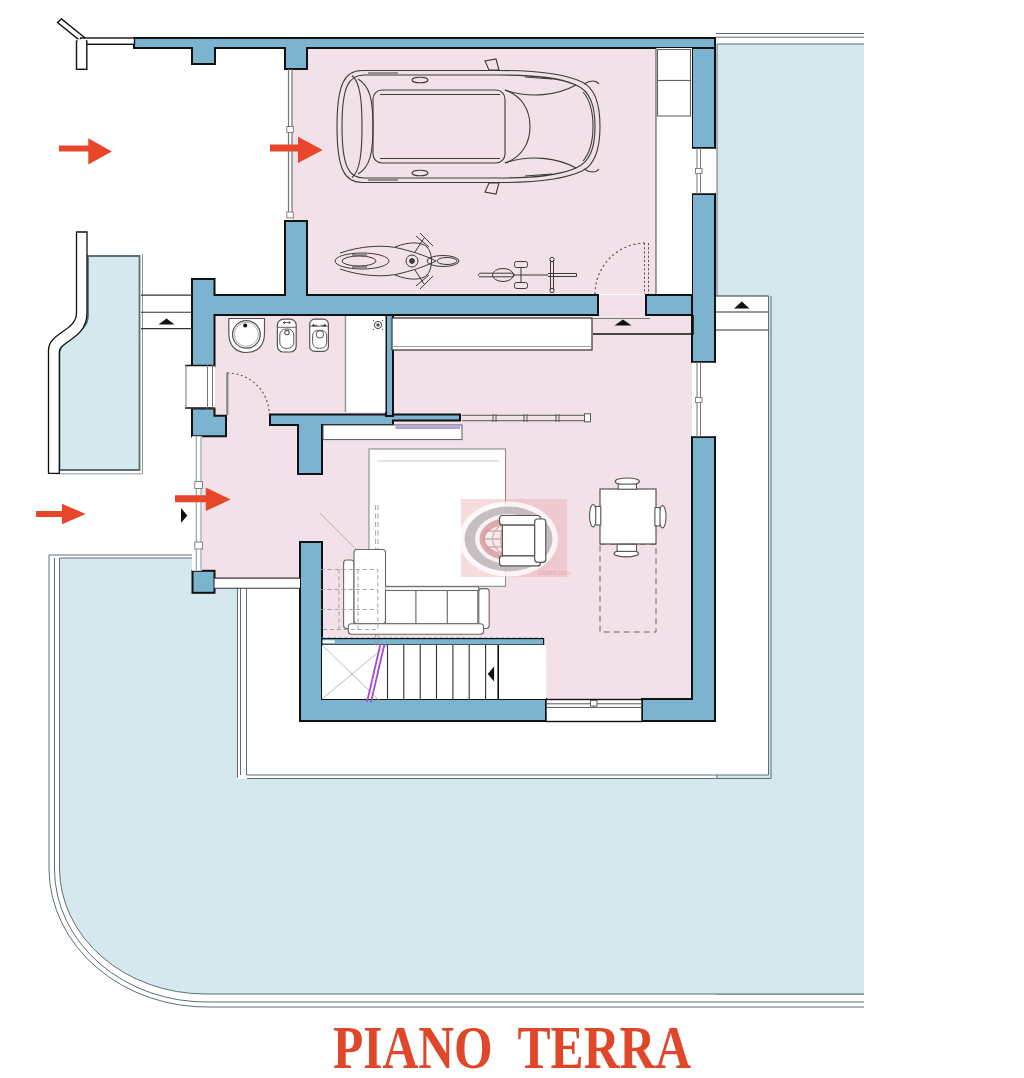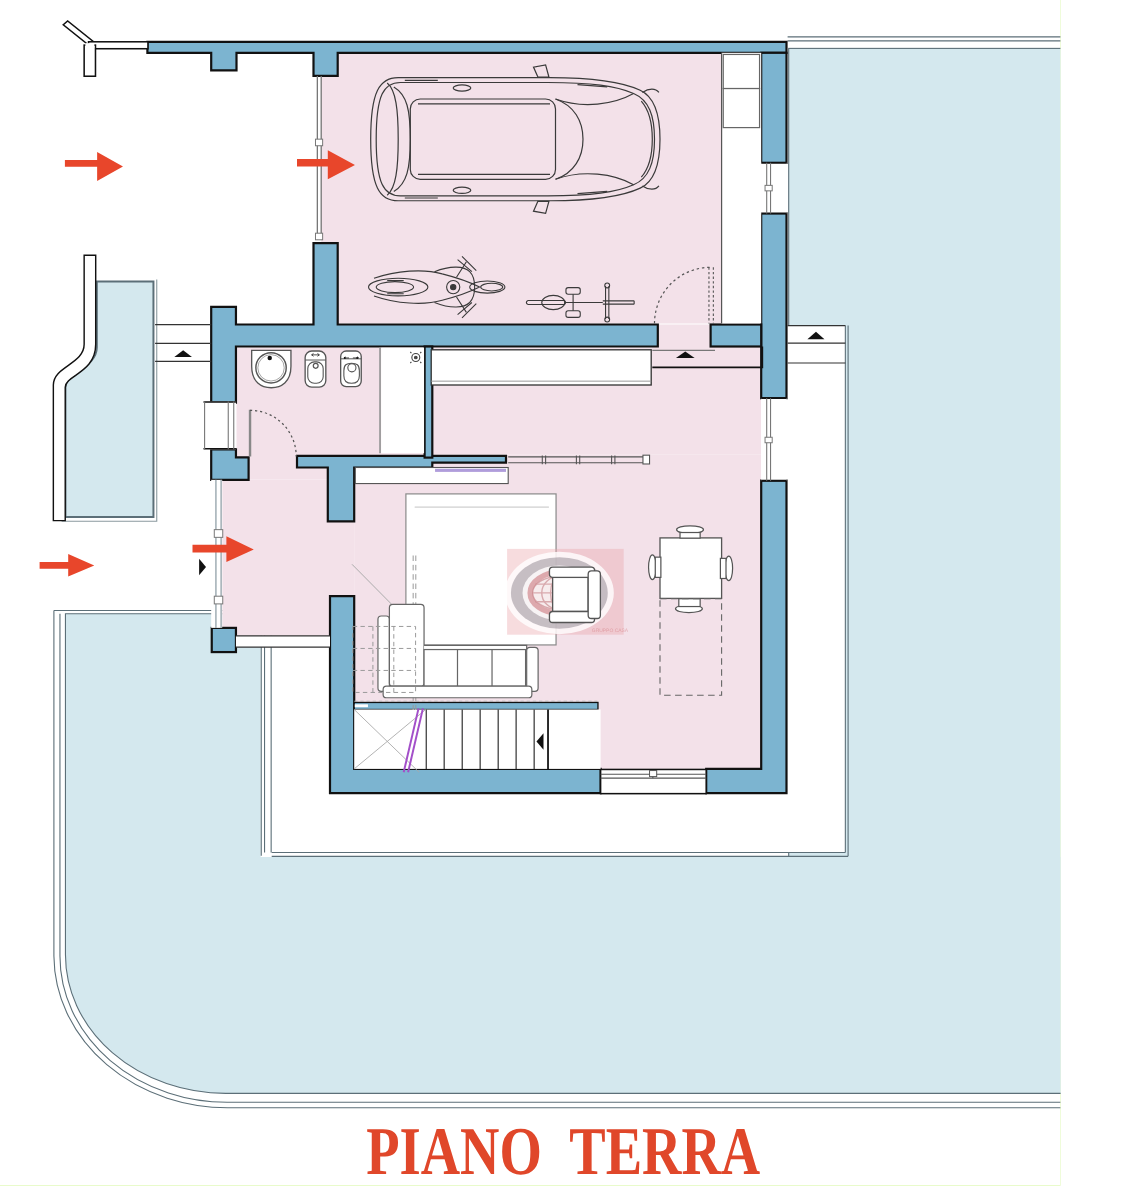--- a/index.html
+++ b/index.html
@@ -1,16 +1,16 @@
 <!DOCTYPE html>
 <html><head>
 <meta charset="utf-8">
 <style>
   html,body{margin:0;padding:0;background:#fff;}
-  .page{position:relative;width:964px;height:1078px;background:#bef264;overflow:hidden;}
+  .page{position:relative;width:864px;height:1078px;background:#e5e5e5;overflow:hidden;}
   .title{position:absolute;left:0;top:1016px;width:1024px;text-align:center;
          font-family:"Liberation Serif",serif;font-weight:bold;font-size:62px;
          line-height:62px;color:#e0472a;transform:scaleX(0.8);}
 </style>
 </head>
 <body>
 <div class="page">
 <svg width="1024" height="1078" viewBox="0 0 1024 1078" xmlns="http://www.w3.org/2000/svg">
 
 <rect x="0" y="0" width="1024" height="1078" fill="#ffffff"></rect>

